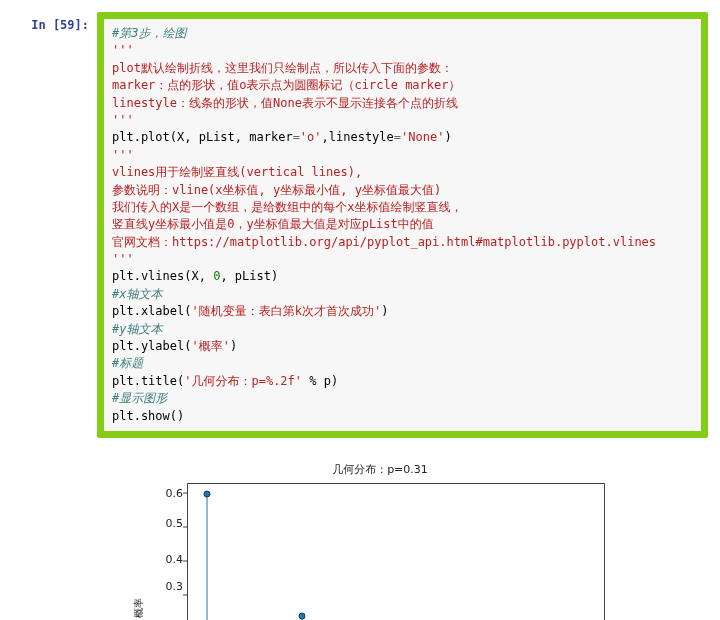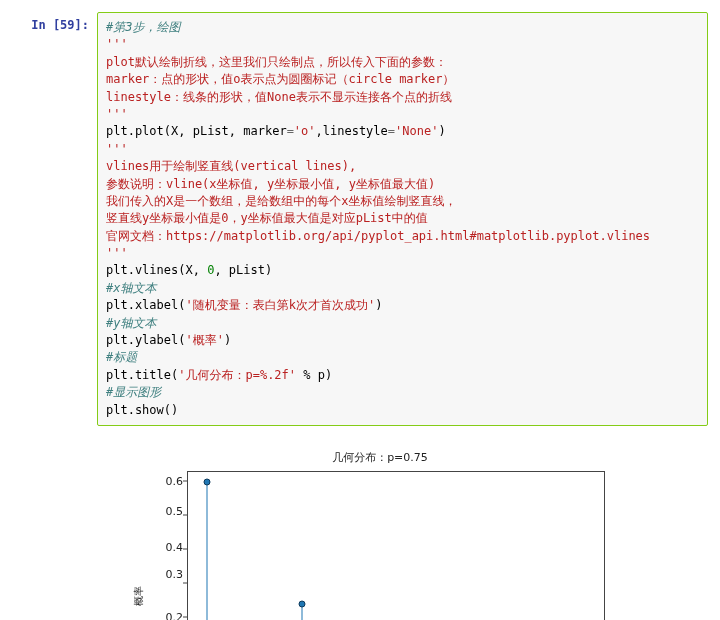--- a/index.html
+++ b/index.html
@@ -23,21 +23,21 @@
     padding: 6px 8px 0 0;
     color: #303F9F;
     font-family: Menlo, Consolas, monospace;
     font-size: 12px;
     font-weight: bold;
     box-sizing: border-box;
   }
   .input-area {
     flex: 1;
     background: #f7f7f7;
-    border: 1px solid #84cc16;
+    border: 7px solid #84cc16;
     border-radius: 2px;
     padding: 6px 8px;
     font-family: Menlo, Consolas, "DejaVu Sans Mono", monospace;
     font-size: 12px;
     line-height: 1.45;
     white-space: pre;
     overflow: hidden;
   }
   .c-comment-it { color: #408080; font-style: italic; }  
   .c-str        { color: #BA2121; }     
@@ -153,21 +153,21 @@
 <span class="c-plain">plt.title(</span><span class="c-str">'几何分布：p=%.2f'</span><span class="c-plain"> % p)</span>
 <span class="c-comment-it">#显示图形</span>
 <span class="c-plain">plt.show()</span></div>
 </div>
 
 <div class="output-cell">
   <div class="prompt"></div>
   <div class="output-area">
 
     <div class="chart-wrap">
-      <div class="chart-title">几何分布：p=0.75</div>
+      <div class="chart-title">几何分布：p=0.31</div>
 
       <div class="chart-body">
         <div class="ylabel">概率</div>
         <div class="plot-frame" id="plot-frame">
             <div class="stem-line" style="left: 19px; height: 203.81px;"></div>
             <div class="stem-marker" style="left: 19px; top: 10.1905px;"></div>
             <div class="stem-line" style="left: 114px; height: 81.5238px;"></div>
             <div class="stem-marker" style="left: 114px; top: 132.476px;"></div>
           </div>
 

